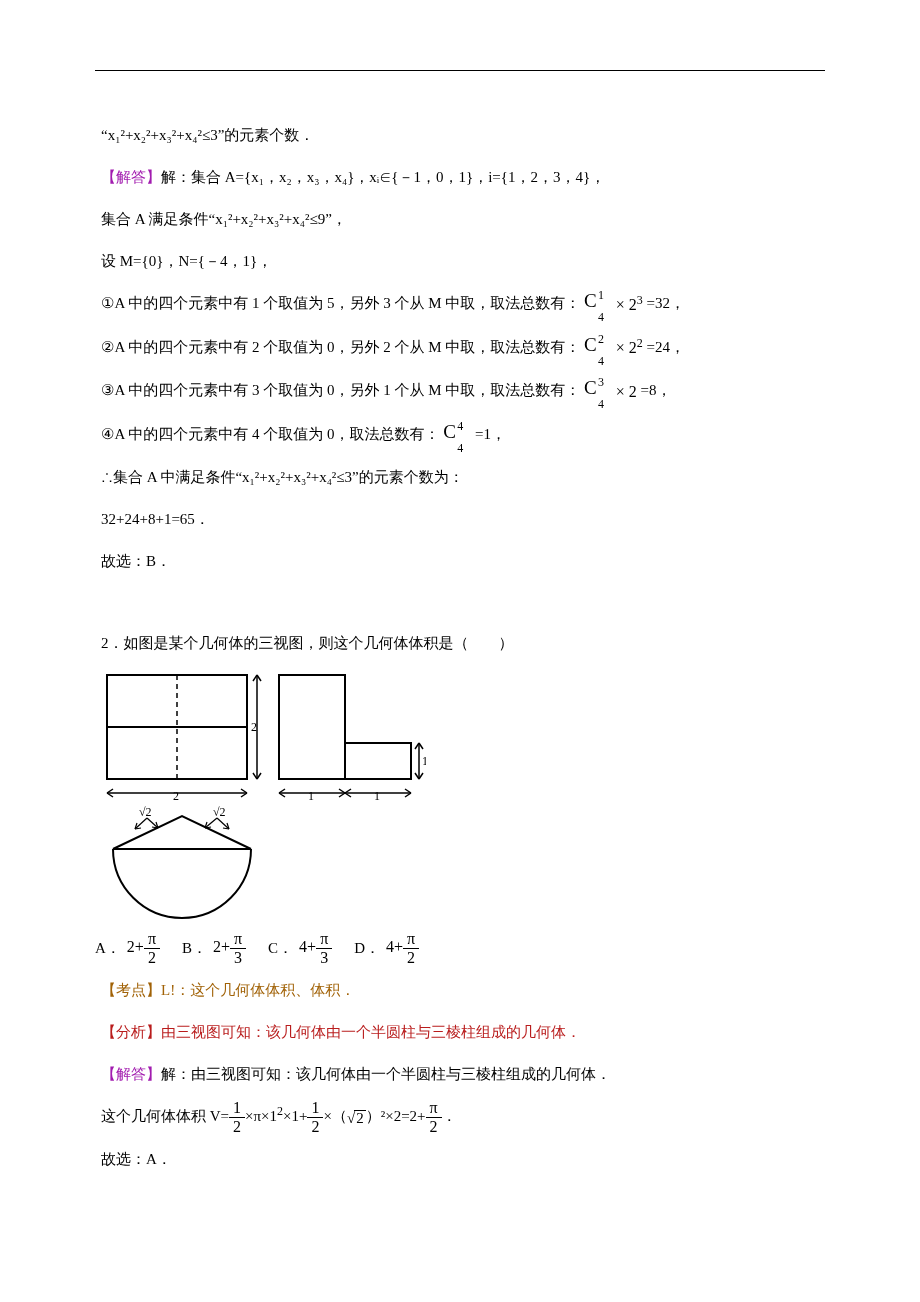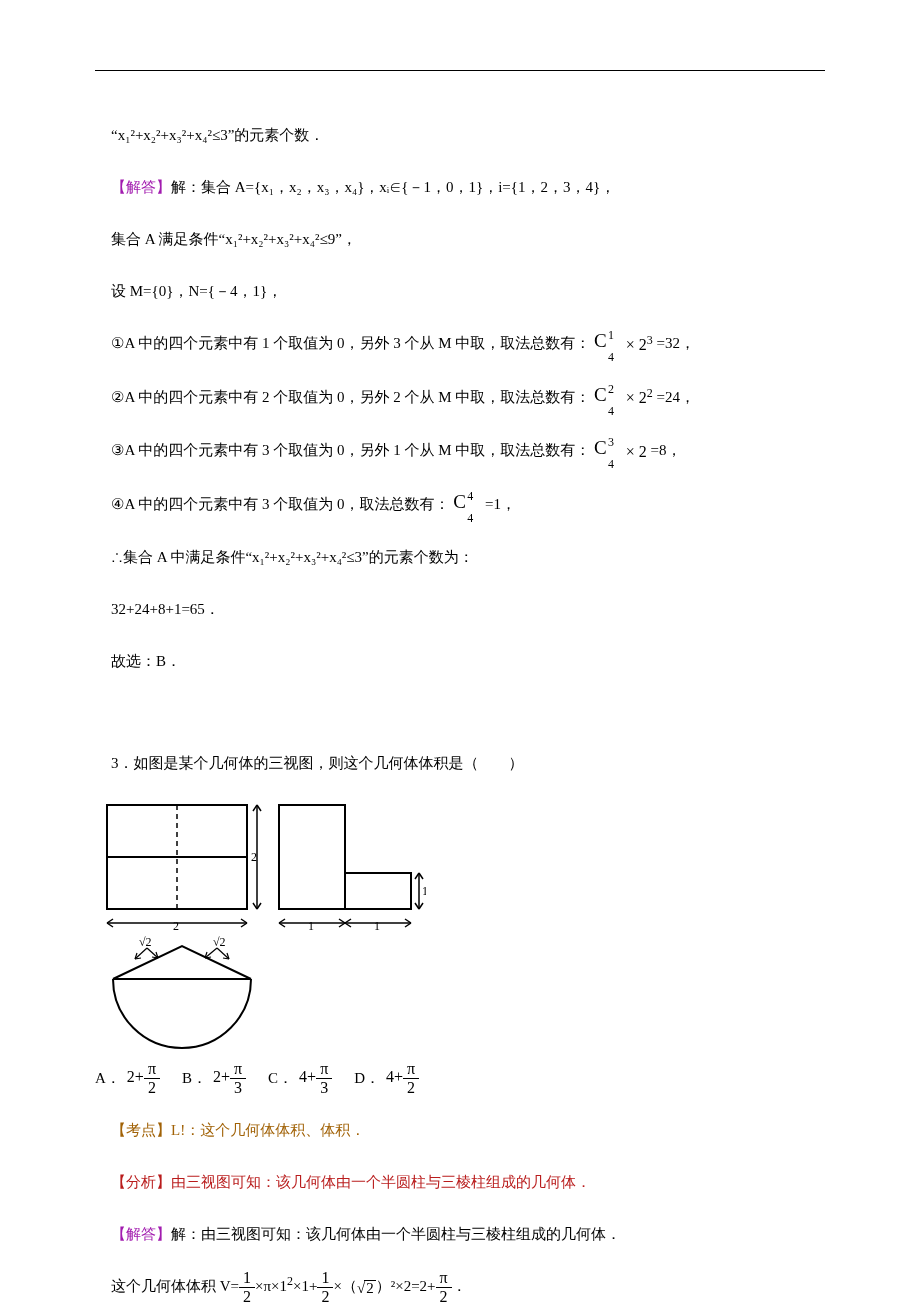--- a/index.html
+++ b/index.html
@@ -8,21 +8,21 @@
       font-family: "SimSun", "宋体", serif;
       font-size: 15px;
       color: #000;
       line-height: 2.4;
       padding: 70px 95px 40px 95px;
     }
     .rule {
       border-top: 1px solid #000;
       margin: 0 0 46px 0;
     }
-    p { margin: 16px; }
+    p { margin: 6px; }
     .bracket { color: #a21caf; }
     .tag-exam { color: #a16207; }
     .tag-ana { color: #b91c1c; }
     sup { font-size: 10px; vertical-align: super; line-height: 0; }
     .math-img { display: inline-block; vertical-align: middle; line-height: 1; font-size: 16px; }
     .frac {
       display: inline-block;
       vertical-align: middle;
       text-align: center;
       line-height: 1;
@@ -55,53 +55,53 @@
 <body>
 
 <div class="rule"></div>
 
 <p>“x₁²+x₂²+x₃²+x₄²≤3”的元素个数．</p>
 <p><span class="bracket">【解答】</span><span>解：集合 A={x₁，x₂，x₃，x₄}，xᵢ∈{－1，0，1}，i={1，2，3，4}，</span></p>
 <p>集合 A 满足条件“x₁²+x₂²+x₃²+x₄²≤9”，</p>
 <p>设 M={0}，N={－4，1}，</p>
 
 <p>
-  <span>①A 中的四个元素中有 1 个取值为 0，另外 3 个从 M 中取，取法总数有：</span>
+  <span>①A 中的四个元素中有 1 个取值为 5，另外 3 个从 M 中取，取法总数有：</span>
   <span class="comb-wrap"><span class="comb"><span class="core">C</span><span class="up">1</span><span class="dn">4</span></span></span>
   <span class="math-img">× 2<sup style="font-size:12px;">3</sup></span>
   <span>=32，</span>
 </p>
 
 <p>
   <span>②A 中的四个元素中有 2 个取值为 0，另外 2 个从 M 中取，取法总数有：</span>
   <span class="comb-wrap"><span class="comb"><span class="core">C</span><span class="up">2</span><span class="dn">4</span></span></span>
   <span class="math-img">× 2<sup style="font-size:12px;">2</sup></span>
   <span>=24，</span>
 </p>
 
 <p>
   <span>③A 中的四个元素中有 3 个取值为 0，另外 1 个从 M 中取，取法总数有：</span>
   <span class="comb-wrap"><span class="comb"><span class="core">C</span><span class="up">3</span><span class="dn">4</span></span></span>
   <span class="math-img">× 2</span>
   <span>=8，</span>
 </p>
 
 <p>
-  <span>④A 中的四个元素中有 3 个取值为 0，取法总数有：</span>
+  <span>④A 中的四个元素中有 4 个取值为 0，取法总数有：</span>
   <span class="comb-wrap"><span class="comb"><span class="core">C</span><span class="up">4</span><span class="dn">4</span></span></span>
   <span>=1，</span>
 </p>
 
 <p>∴集合 A 中满足条件“x₁²+x₂²+x₃²+x₄²≤3”的元素个数为：</p>
 <p>32+24+8+1=65．</p>
 <p>故选：B．</p>
 
 <div class="gap"></div>
 
-<p>3．如图是某个几何体的三视图，则这个几何体体积是（　　）</p>
+<p>2．如图是某个几何体的三视图，则这个几何体体积是（　　）</p>
 
 <div class="figure-row">
   <svg width="170" height="135" viewBox="0 0 170 135">
     <rect x="12" y="8" width="140" height="104" fill="none" stroke="#000" stroke-width="2"></rect>
     <line x1="12" y1="60" x2="152" y2="60" stroke="#000" stroke-width="2"></line>
     <line x1="82" y1="8" x2="82" y2="112" stroke="#000" stroke-width="1.5" stroke-dasharray="5 4"></line>
     <g stroke="#000" stroke-width="1.5" fill="none">
       <line x1="12" y1="126" x2="152" y2="126"></line>
       <path d="M12 126 l6 -4 M12 126 l6 4"></path>
       <path d="M152 126 l-6 -4 M152 126 l-6 4"></path>

